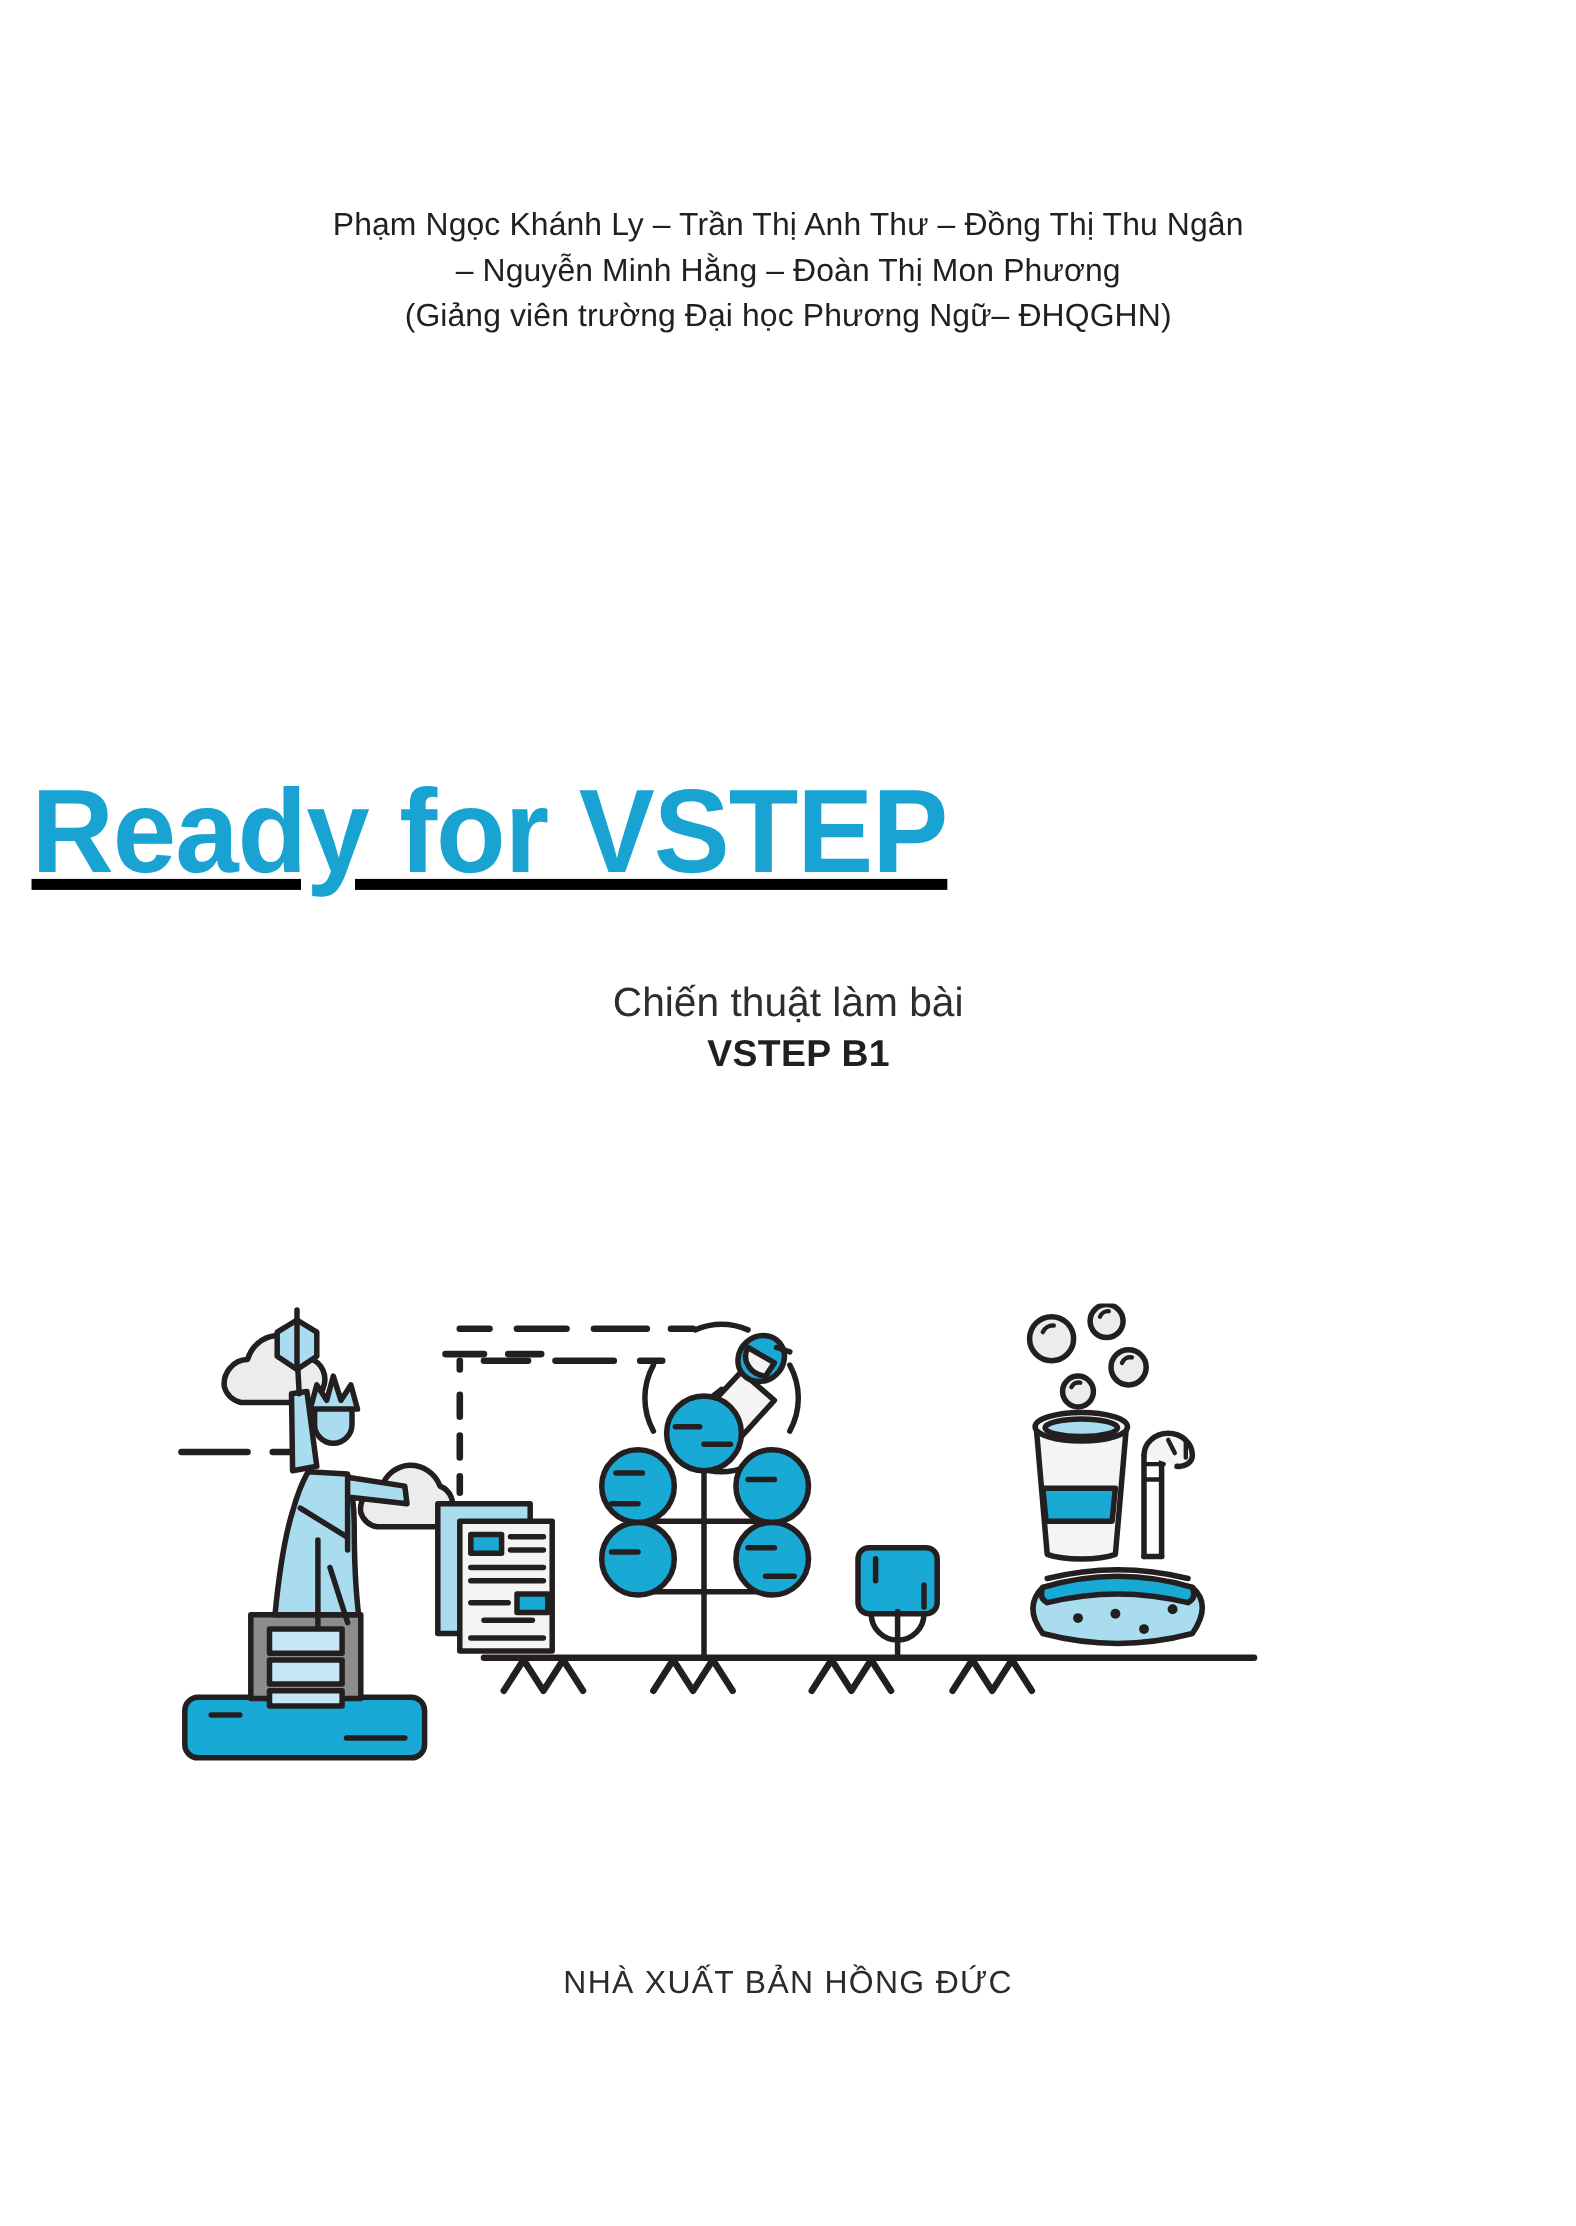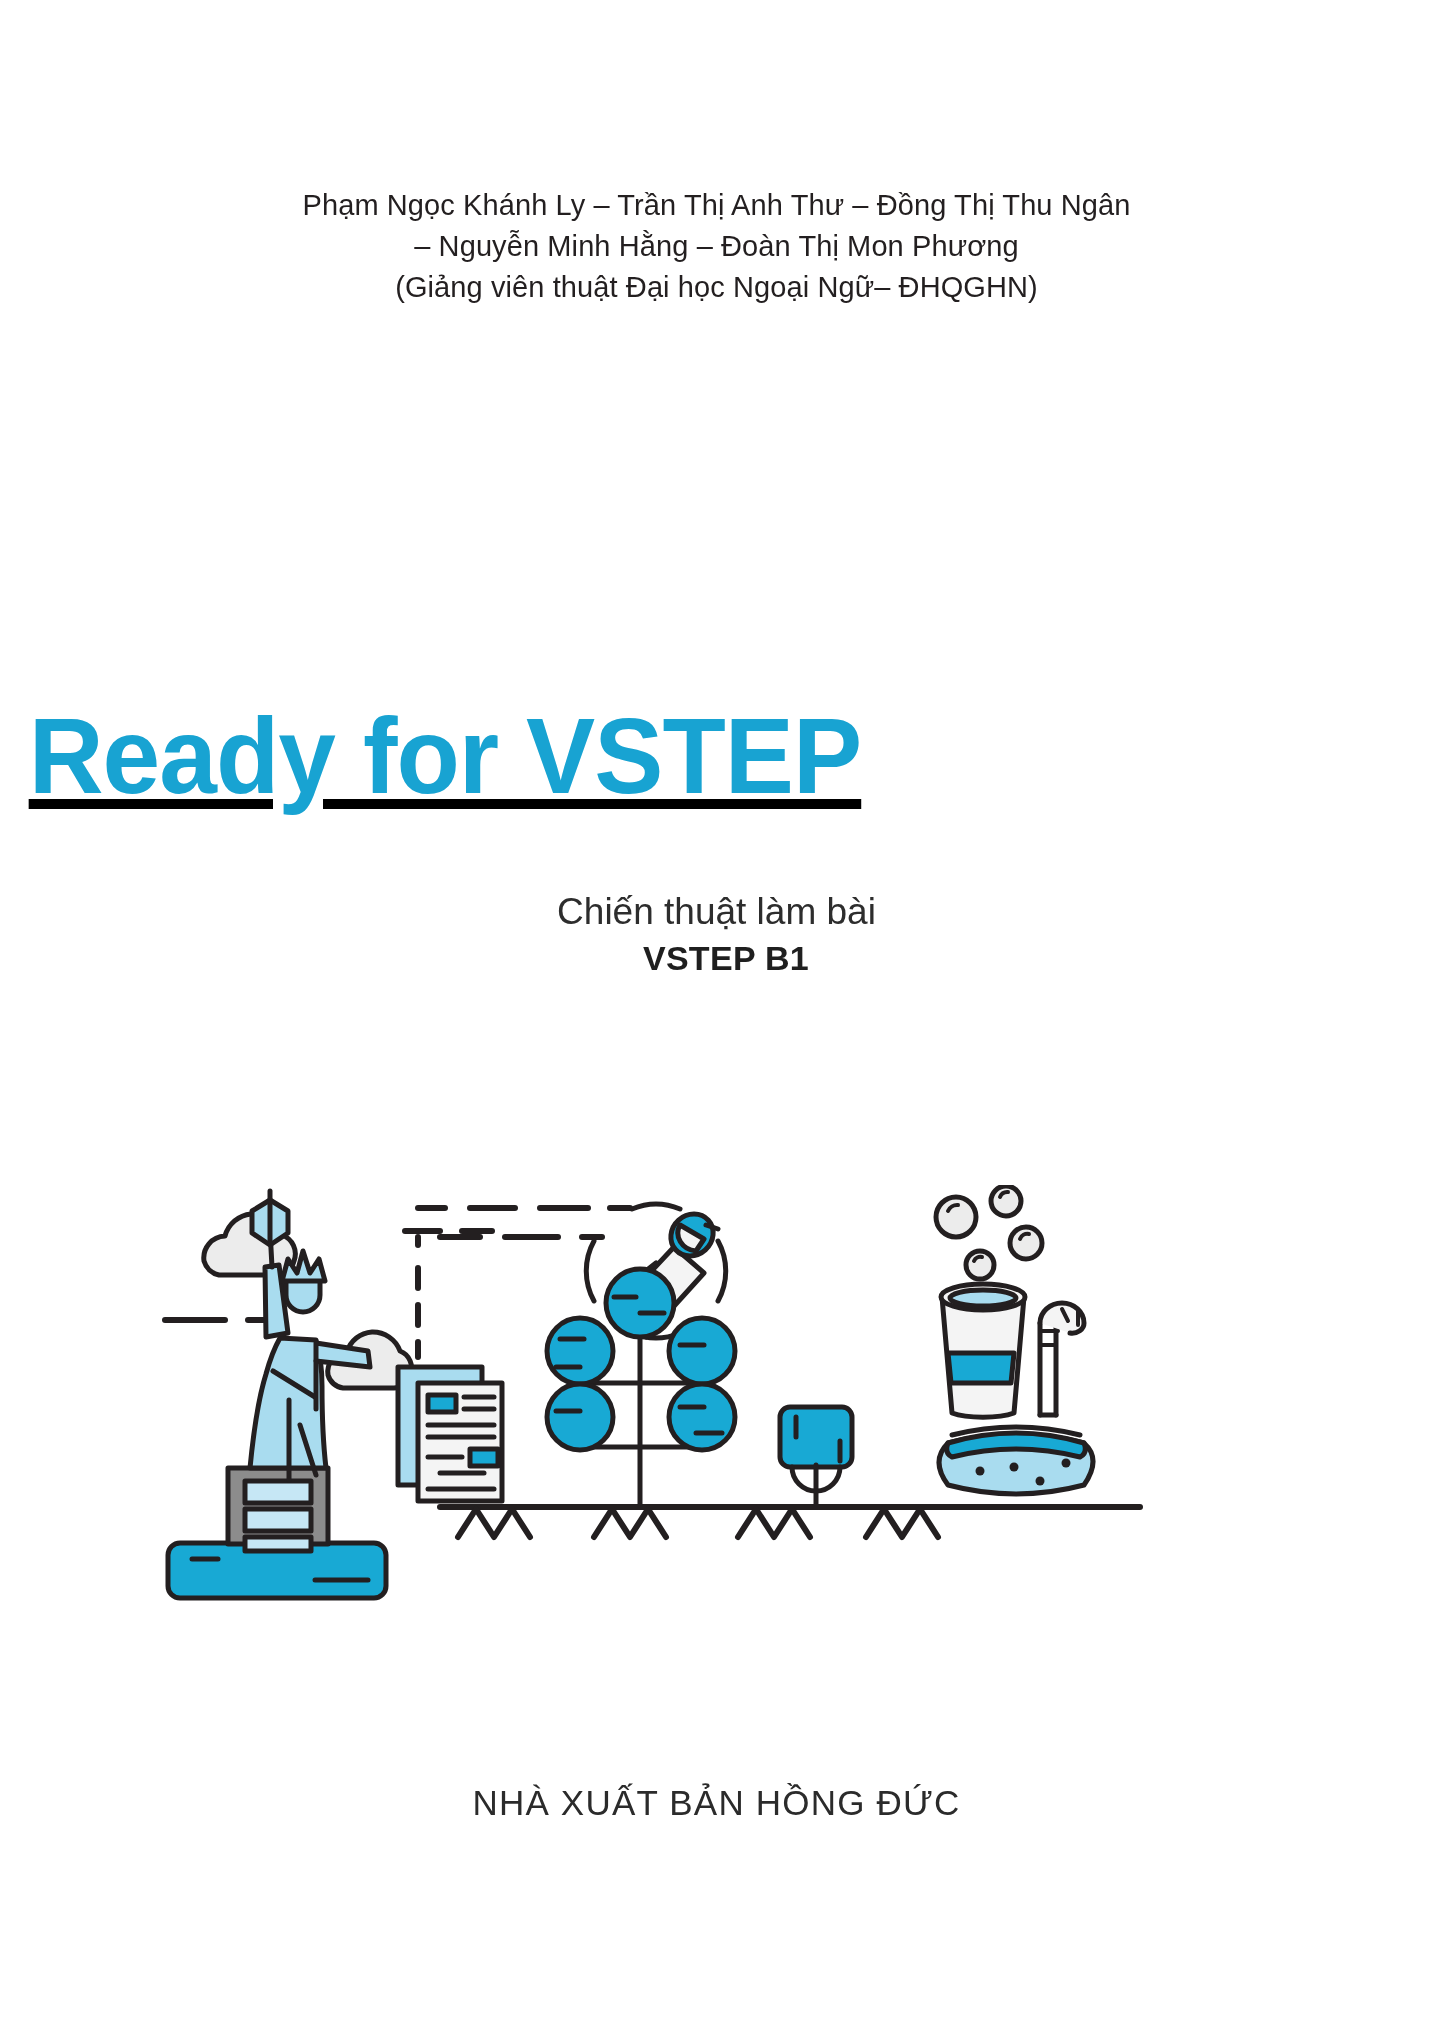--- a/index.html
+++ b/index.html
@@ -94,35 +94,35 @@
 
   
   .publisher-wrap {
     position: absolute;
     top: 1785px;
     left: 0;
     width: 1433px;
     text-align: center;
   }
   .publisher {
-    font-size: 35px;
+    font-size: 29px;
     line-height: 36px;
     color: #2b2b2b;
     letter-spacing: 1.2px;
   }
 </style>
 </head>
 <body>
 
 <div class="page">
 
   <div class="authors">
     <div class="line">Phạm Ngọc Khánh Ly – Trần Thị Anh Thư – Đồng Thị Thu Ngân</div>
     <div class="line">– Nguyễn Minh Hằng – Đoàn Thị Mon Phương</div>
-    <div class="line">(Giảng viên thuật Đại học Ngoại Ngữ– ĐHQGHN)</div>
+    <div class="line">(Giảng viên trường Đại học Phương Ngữ– ĐHQGHN)</div>
   </div>
 
   <div class="title-wrap">
     <div class="main-title">Ready for VSTEP</div>
   </div>
 
   <div class="subtitle-wrap">
     <div class="subtitle-1">Chiến thuật làm bài</div>
     <div class="subtitle-2">VSTEP B1</div>
   </div>

